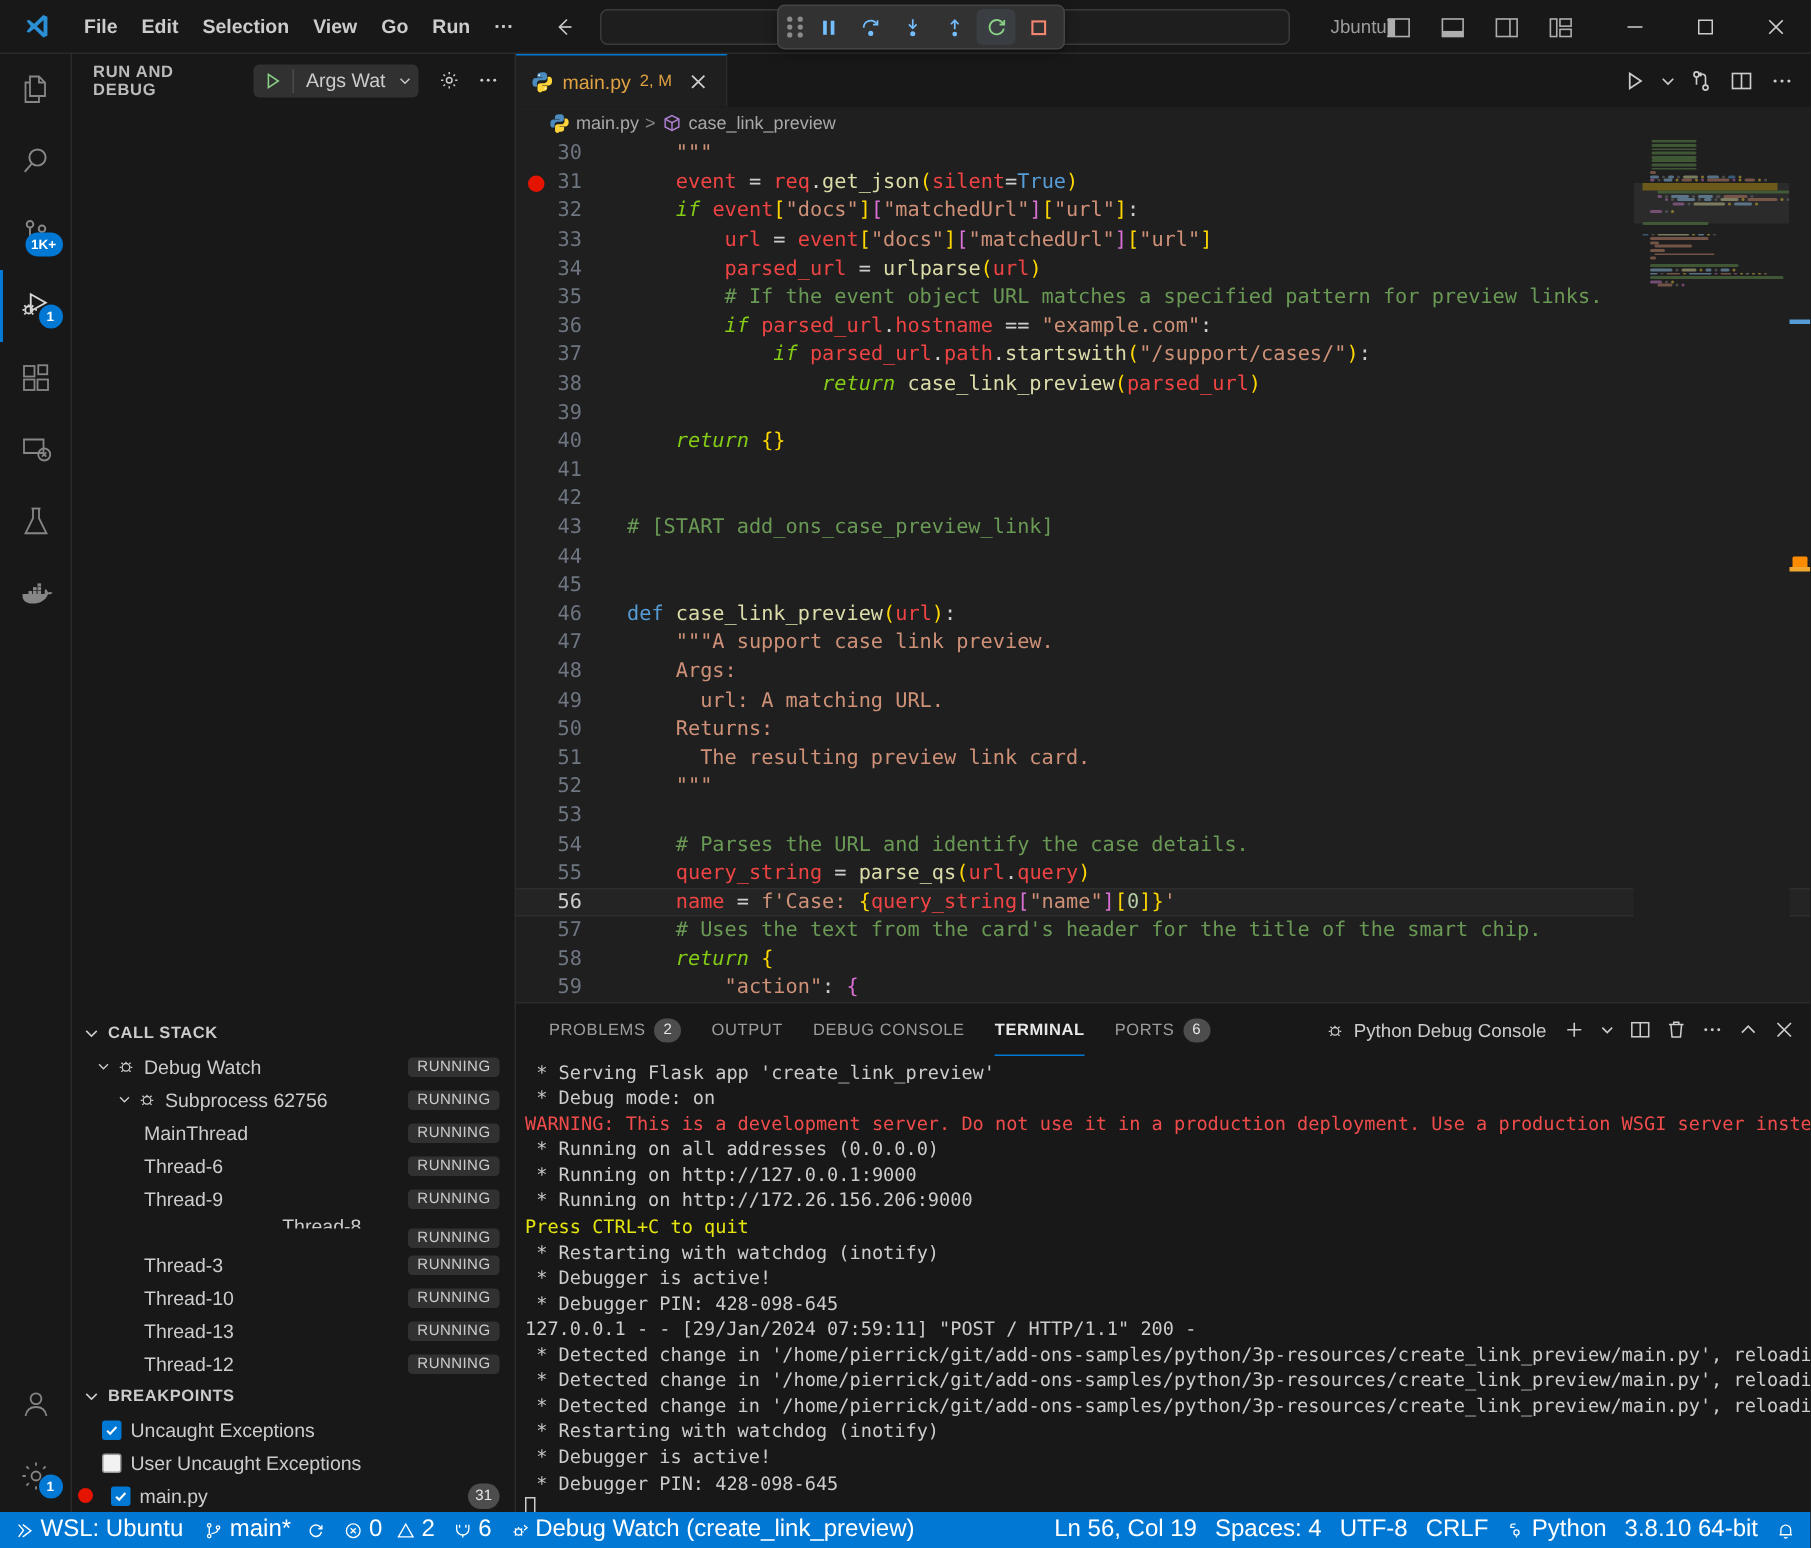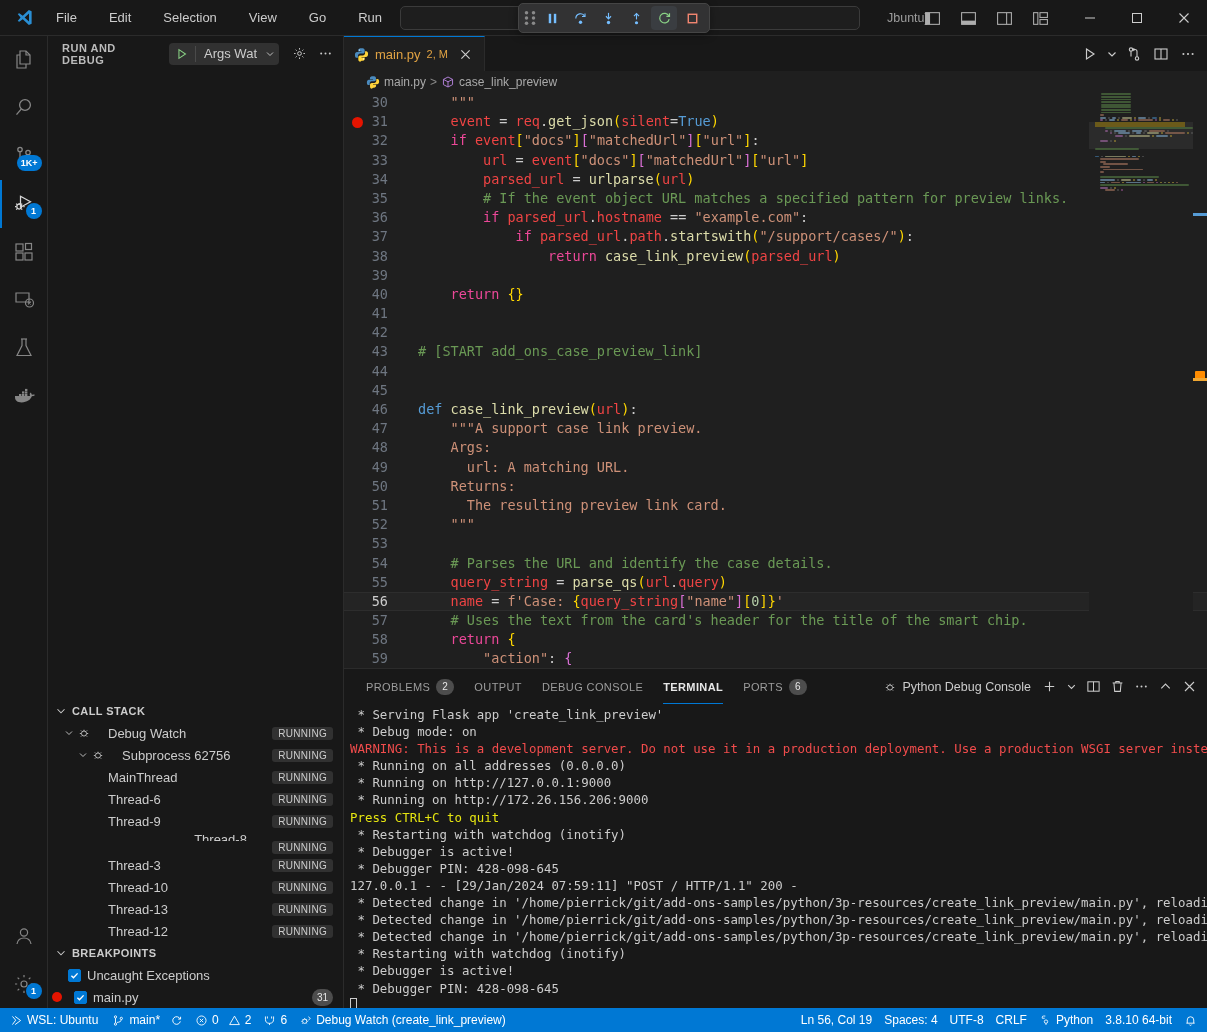--- a/index.html
+++ b/index.html
@@ -13,21 +13,21 @@
   }
   #app { position: relative; width: 1207px; height: 1032px; display: flex; flex-direction: column; }
 
   
   .titlebar {
     height: 36px; background: #181818; border-bottom: 1px solid #2b2b2b;
     display: flex; align-items: center; flex: 0 0 36px; position: relative;
   }
   .vscode-logo { width: 48px; display: flex; align-items: center; justify-content: center; }
   .vscode-logo svg { width: 19px; height: 19px; }
-  .menu { display: flex; align-items: flex-start; gap: 16px; }
+  .menu { display: flex; align-items: flex-start; gap: 0; font-weight: bold; }
   .menu-item {
     padding: 4px 8px; font-size: 13px; color: #cccccc; cursor: default; border-radius: 3px;
     line-height: 18px;
   }
   .nav-arrows { display: flex; align-items: center; gap: 10px; margin-left: 14px; }
   .nav-arrow { width: 22px; height: 22px; display: flex; align-items: center; justify-content: center; }
   .nav-arrow svg { width: 16px; height: 16px; }
   .cmd-center {
     position: absolute; left: 400px; top: 6px; width: 460px; height: 24px;
     background: #1e1e1e; border: 1px solid #3b3b3b; border-radius: 5px;
@@ -114,21 +114,21 @@
   .callstack-body { overflow: hidden; }
 
   .cs-row {
     height: 22px; display: flex; align-items: center; font-size: 13px; color: #cccccc;
     padding-right: 10px; position: relative;
   }
   .cs-twisty { width: 14px; display: flex; align-items: center; justify-content: center; flex: 0 0 14px; }
   .cs-twisty svg { width: 12px; height: 12px; }
   .cs-icon { width: 16px; display: flex; align-items: center; justify-content: center; flex: 0 0 16px; margin-right: 4px; }
   .cs-icon svg { width: 14px; height: 14px; }
-  .cs-label { white-space: nowrap; overflow: hidden; text-overflow: ellipsis; margin-left: 12px; }
+  .cs-label { white-space: nowrap; overflow: hidden; text-overflow: ellipsis; }
   .cs-state {
     margin-left: auto; background: #313131; color: #cccccc; font-size: 10px; letter-spacing: .3px;
     padding: 1px 6px; border-radius: 3px; white-space: nowrap;
   }
 
   .bp-row { height: 22px; display: flex; align-items: center; font-size: 13px; padding-left: 20px; padding-right: 10px; gap: 6px; }
   .bp-dot { width: 10px; height: 10px; border-radius: 50%; background: #e51400; flex: 0 0 10px; margin-left: -16px; margin-right: 6px; }
   .bp-check {
     width: 13px; height: 13px; border: 1px solid #9a9a9a; border-radius: 2px; background: #f2f2f2;
     flex: 0 0 13px; display: flex; align-items: center; justify-content: center;
@@ -175,21 +175,21 @@
   }
   .cline { height: 19.2px; display: flex; align-items: center; position: relative; }
   .cline.highlight { background: #242424; border-top: 1px solid #2d2d2d; border-bottom: 1px solid #2d2d2d; }
   .gutter {
     width: 68px; flex: 0 0 68px; text-align: right; padding-right: 24px; color: #6e7681;
     font-size: 13.5px; position: relative;
   }
   .cline.cur .gutter { color: #cccccc; }
   .bp-gutter { position: absolute; left: 8px; top: 4.5px; width: 11px; height: 11px; border-radius: 50%; background: #e51400; }
   .ctext { padding-left: 6px; }
-  .kw  { color: #ec4899; }
+  .kw  { color: #84cc16; font-style: italic; }
   .kw2 { color: #569cd6; }
   .fn  { color: #dcdcaa; }
   .var { color: #ef4444; }
   .str { color: #ce9178; }
   .num { color: #b5cea8; }
   .cmt { color: #6a9955; }
   .pl  { color: #cccccc; }
   .brc { color: #ffd700; }
   .brc2{ color: #da70d6; }
 
@@ -229,21 +229,21 @@
     font-size: 12.4px; line-height: 17.1px; white-space: pre; color: #cccccc;
   }
   .t-white { color: #cccccc; }
   .t-red { color: #f14c4c; }
   .t-yellow { color: #e5e510; }
   .t-cursor { display: inline-block; width: 7px; height: 14px; border: 1px solid #cccccc; vertical-align: -2px; }
 
   
   .statusbar {
     height: 22px; flex: 0 0 22px; background: #0078d4; display: flex; align-items: center;
-    color: #ffffff; font-size: 12px; padding: 12px 4px;
+    color: #ffffff; font-size: 16px; padding: 12px 4px;
   }
   .sb-item { display: flex; align-items: center; gap: 4px; padding: 0 6px; height: 22px; white-space: nowrap; }
   .sb-item svg { width: 13px; height: 13px; }
   .sb-right { margin-left: auto; display: flex; align-items: center; }
   .sb-remote { padding-left: 6px; padding-right: 8px; }
 </style>
 </head>
 <body>
 
 <div id="app">
@@ -579,20 +579,24 @@
         <span>BREAKPOINTS</span>
       </div>
       <div>
         <div class="bp-row">
           <span class="bp-check checked">
             <svg viewBox="0 0 16 16" fill="none" stroke="#ffffff" stroke-width="2">
                 <path d="M3.5 8.4l3 3 6-6.5"></path>
               </svg>
           </span>
           <span>Uncaught Exceptions</span>
+        </div>
+        <div class="bp-row">
+          <span class="bp-check"></span>
+          <span>User Uncaught Exceptions</span>
         </div>
         <div class="bp-row">
           <span class="bp-dot"></span>
           <span class="bp-check checked">
             <svg viewBox="0 0 16 16" fill="none" stroke="#ffffff" stroke-width="2">
                 <path d="M3.5 8.4l3 3 6-6.5"></path>
               </svg>
           </span>
           <span>main.py</span>
           <span class="bp-count">31</span>

